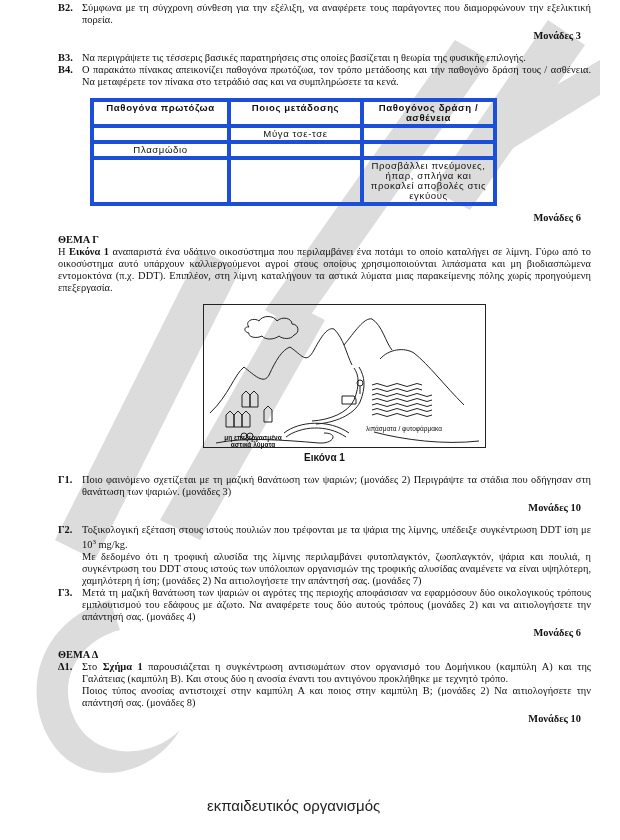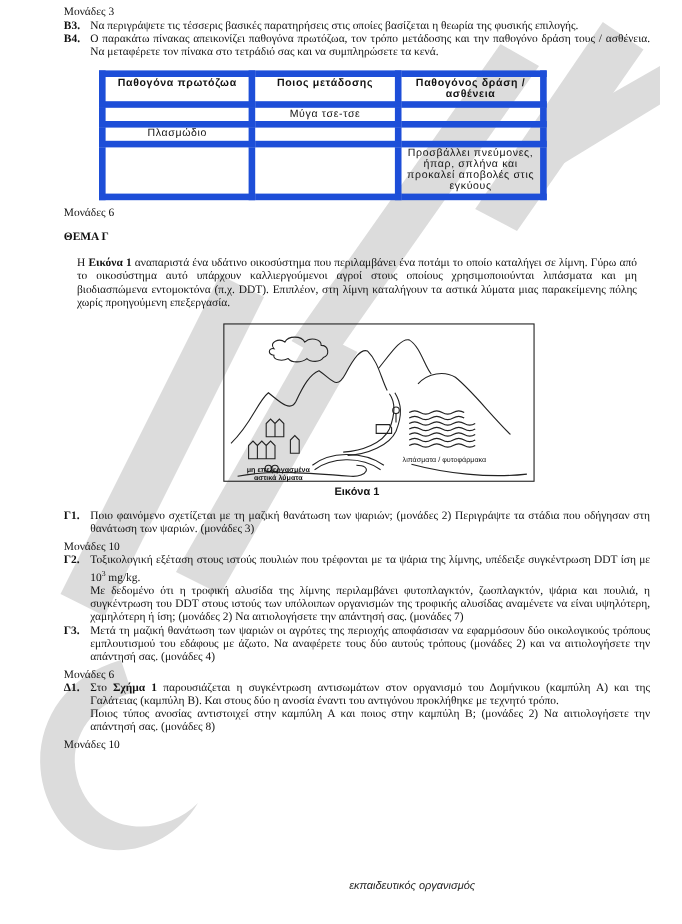--- a/index.html
+++ b/index.html
@@ -2,25 +2,25 @@
 <html><head>
 <meta charset="utf-8">
 <style>
   html,body{margin:0;padding:0;background:#fff;}
   body{width:620px;height:840px;position:relative;overflow:hidden;font-family:"Liberation Serif","DejaVu Serif",serif;color:#111;font-size:10.4px;line-height:12px;}
   .wm{position:absolute;z-index:0;pointer-events:none;}
   .content{position:absolute;left:58px;top:2px;width:533px;z-index:1;}
   .q{display:flex;margin:0;}
   .qn{width:24px;flex:none;font-weight:bold;}
   .qt{flex:1;text-align:justify;}
-  .marks{text-align:left;font-weight:normal;margin:0;}
+  .marks{text-align:right;font-weight:bold;margin:10px;}
   .theme{font-weight:bold;margin:0;}
-  p{margin:12px;text-align:justify;font-family:Liberation Serif, serif;}
+  p{margin:0;text-align:justify;font-family:Liberation Serif, serif;}
   table{border-collapse:collapse;margin:10px 0 0 32px;width:407px;font-family:"Liberation Sans","DejaVu Sans",sans-serif;font-size:9.6px;line-height:10px;letter-spacing:0.6px;}
-  td,th{border:6px solid #1d4ed8;text-align:center;padding:1px 4px;vertical-align:top;}
+  td,th{border:4px solid #1d4ed8;text-align:center;padding:1px 4px;vertical-align:top;}
   th{font-weight:bold;}
   .fig{position:relative;margin:10px 0 0 145px;width:281px;height:142px;border:1.5px solid #222;}
   .figcap{text-align:center;font-family:"Liberation Sans",sans-serif;font-weight:bold;font-size:10px;margin:4px 0 10px 0;}
   .logo{position:absolute;left:207px;top:800px;width:225px;height:40px;z-index:1;}
   sup{font-size:7px;}
 </style>
 </head>
 <body>
 
 <svg class="wm" width="620" height="840" viewBox="0 0 620 840" style="left:0;top:0;">
@@ -32,20 +32,24 @@
 
     <polygon points="200,250 240,270 95,560 55,540"></polygon>
     <polygon points="285,300 325,320 200,540 160,520"></polygon>
 
     <path d="M110,600 C40,620 20,690 50,740 C80,790 150,780 180,730 C150,760 95,760 75,720 C55,680 80,640 120,630 Z"></path>
   </g>
 </svg>
 
 <div class="content">
 
+  <div class="q">
+    <span class="qn">B2.</span>
+    <span class="qt">Σύμφωνα με τη σύγχρονη σύνθεση για την εξέλιξη, να αναφέρετε τους παράγοντες που διαμορφώνουν την εξελικτική πορεία.</span>
+  </div>
   <div class="marks" style="margin-top:4px;">Μονάδες 3</div>
 
   <div class="q">
     <span class="qn">B3.</span>
     <span class="qt">Να περιγράψετε τις τέσσερις βασικές παρατηρήσεις στις οποίες βασίζεται η θεωρία της φυσικής επιλογής.</span>
   </div>
 
   <div class="q">
     <span class="qn">B4.</span>
     <span class="qt">Ο παρακάτω πίνακας απεικονίζει παθογόνα πρωτόζωα, τον τρόπο μετάδοσης και την παθογόνο δράση τους / ασθένεια. Να μεταφέρετε τον πίνακα στο τετράδιό σας και να συμπληρώσετε τα κενά.</span>
@@ -138,25 +142,26 @@
       <span>Με δεδομένο ότι η τροφική αλυσίδα της λίμνης περιλαμβάνει φυτοπλαγκτόν, ζωοπλαγκτόν, ψάρια και πουλιά, η συγκέντρωση του DDT στους ιστούς των υπόλοιπων οργανισμών της τροφικής αλυσίδας αναμένετε να είναι υψηλότερη, χαμηλότερη ή ίση; (μονάδες 2) Να αιτιολογήσετε την απάντησή σας. (μονάδες 7)</span>
     </span>
   </div>
 
   <div class="q">
     <span class="qn">Γ3.</span>
     <span class="qt">Μετά τη μαζική θανάτωση των ψαριών οι αγρότες της περιοχής αποφάσισαν να εφαρμόσουν δύο οικολογικούς τρόπους εμπλουτισμού του εδάφους με άζωτο. Να αναφέρετε τους δύο αυτούς τρόπους (μονάδες 2) και να αιτιολογήσετε την απάντησή σας. (μονάδες 4)</span>
   </div>
   <div class="marks" style="margin-top:4px;">Μονάδες 6</div>
 
+  <div class="theme" style="margin-top:10px;">ΘΕΜΑ Δ</div>
   <div class="q">
     <span class="qn">Δ1.</span>
     <span class="qt">
       <span>Στο </span><b>Σχήμα 1</b><span> παρουσιάζεται η συγκέντρωση αντισωμάτων στον οργανισμό του Δομήνικου (καμπύλη Α) και της Γαλάτειας (καμπύλη Β). Και στους δύο η ανοσία έναντι του αντιγόνου προκλήθηκε με τεχνητό τρόπο.</span><br>
       <span>Ποιος τύπος ανοσίας αντιστοιχεί στην καμπύλη Α και ποιος στην καμπύλη Β; (μονάδες 2) Να αιτιολογήσετε την απάντησή σας. (μονάδες 8)</span>
     </span>
   </div>
   <div class="marks" style="margin-top:4px;">Μονάδες 10</div>
 </div>
 
 <div class="logo">
-  <div style="text-align:right;font-family:'Liberation Sans',sans-serif;font-size:10px;color:#222;font-style:italic;">εκπαιδευτικός οργανισμός</div>
+  <div style="text-align:left;font-family:'Liberation Sans',sans-serif;font-size:15px;color:#222;">εκπαιδευτικός οργανισμός</div>
 </div>
 
 </body></html>

